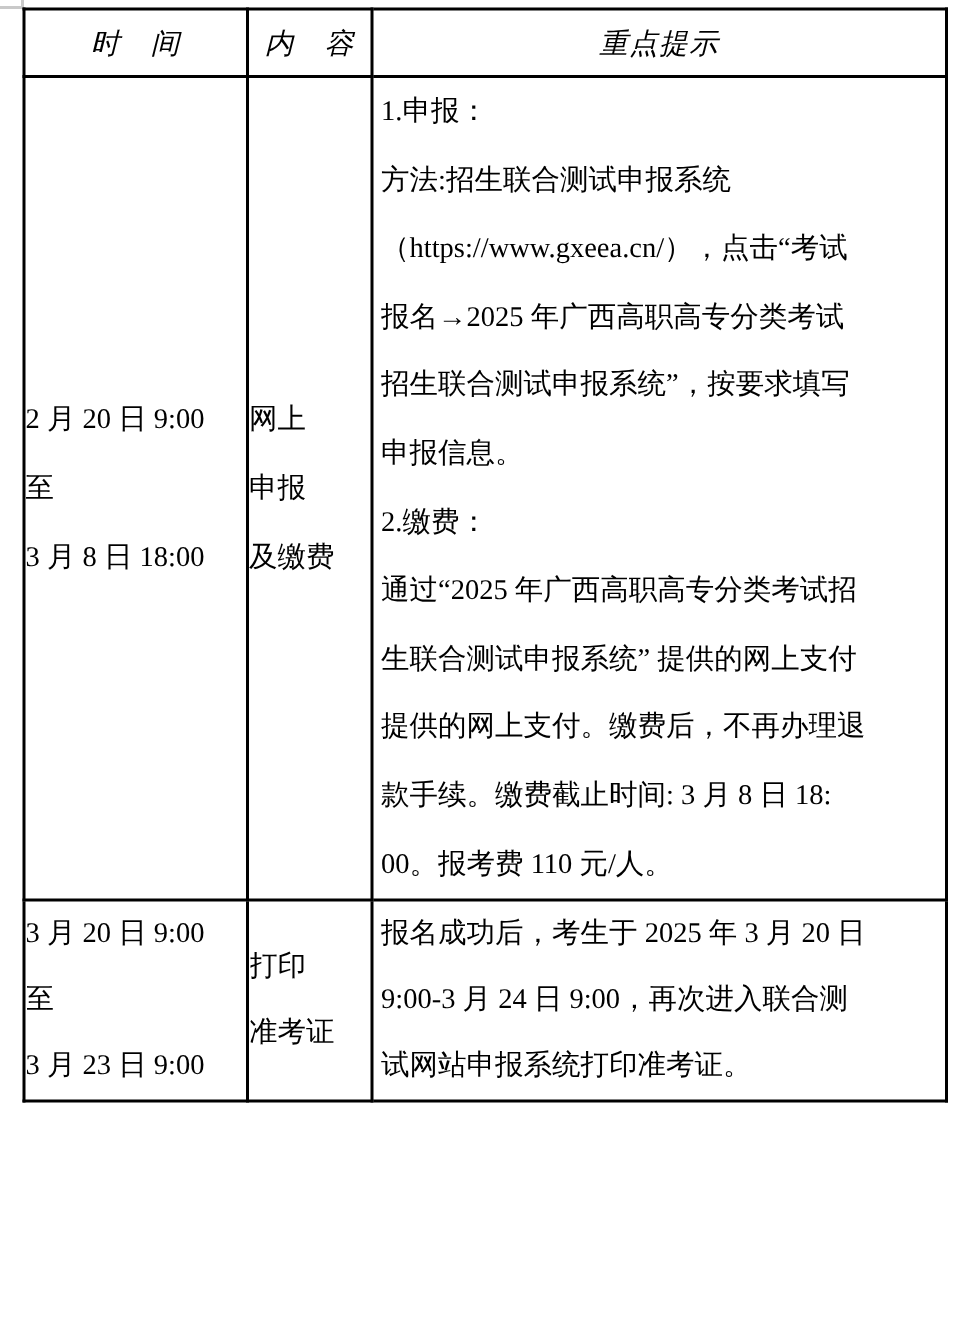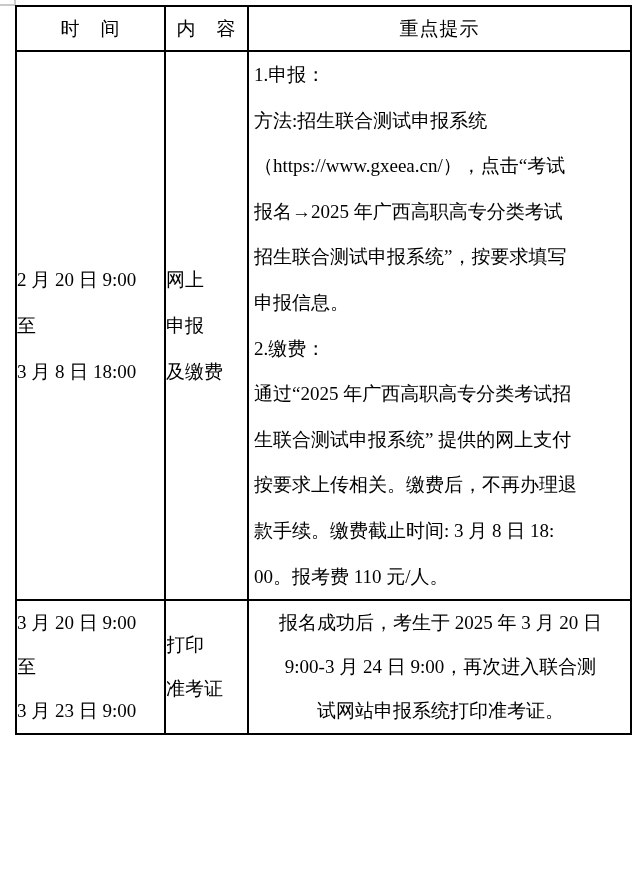--- a/index.html
+++ b/index.html
@@ -22,31 +22,31 @@
     border-collapse: collapse;
     table-layout: fixed;
   }
   .schedule th, .schedule td {
     border: 2px solid #000000;
     font-weight: normal;
     font-size: 19px;
     vertical-align: middle;
     overflow: hidden;
   }
-  .schedule th { height: 45px; text-align: center; letter-spacing: 1px; }
+  .schedule th { height: 45px; text-align: center; letter-spacing: 1px; font-style: italic; }
 
   td.c-time, td.c-content { text-align: left; line-height: 46px; }
   td.c-tips { text-align: left; padding: 0 3px 0 5px; line-height: 46px; }
 
   tr.r1 td { height: 401px; }
   tr.r1 td.c-tips { line-height: 45.6px; }
   tr.r2 td { height: 140px; }
   tr.r3 td { height: 132px; }
   tr.r3 td.c-time, tr.r3 td.c-content { line-height: 44px; border-radius: 13px; }
-  tr.r3 td.c-tips { line-height: 44px; text-align: center; }
+  tr.r3 td.c-tips { line-height: 44px; }
 
   .ln { white-space: nowrap; }
 </style>
 </head>
 <body>
 
 <div class="page">
   <div class="edge-h"></div>
   <div class="edge-v"></div>
 
@@ -77,21 +77,21 @@
       <td class="c-tips">
         <div class="ln">1.申报：</div>
         <div class="ln">方法:招生联合测试申报系统</div>
         <div class="ln">（https://www.gxeea.cn/），点击“考试</div>
         <div class="ln">报名→2025 年广西高职高专分类考试</div>
         <div class="ln">招生联合测试申报系统”，按要求填写</div>
         <div class="ln">申报信息。</div>
         <div class="ln">2.缴费：</div>
         <div class="ln">通过“2025 年广西高职高专分类考试招</div>
         <div class="ln">生联合测试申报系统” 提供的网上支付</div>
-        <div class="ln">按要求上传相关。缴费后，不再办理退</div>
+        <div class="ln">提供的网上支付。缴费后，不再办理退</div>
         <div class="ln">款手续。缴费截止时间: 3 月 8 日 18:</div>
         <div class="ln">00。报考费 110 元/人。</div>
       </td>
     </tr>
 
 
     <tr class="r3">
       <td class="c-time">
         <div class="ln">3 月 20 日 9:00</div>
         <div class="ln">至</div>

